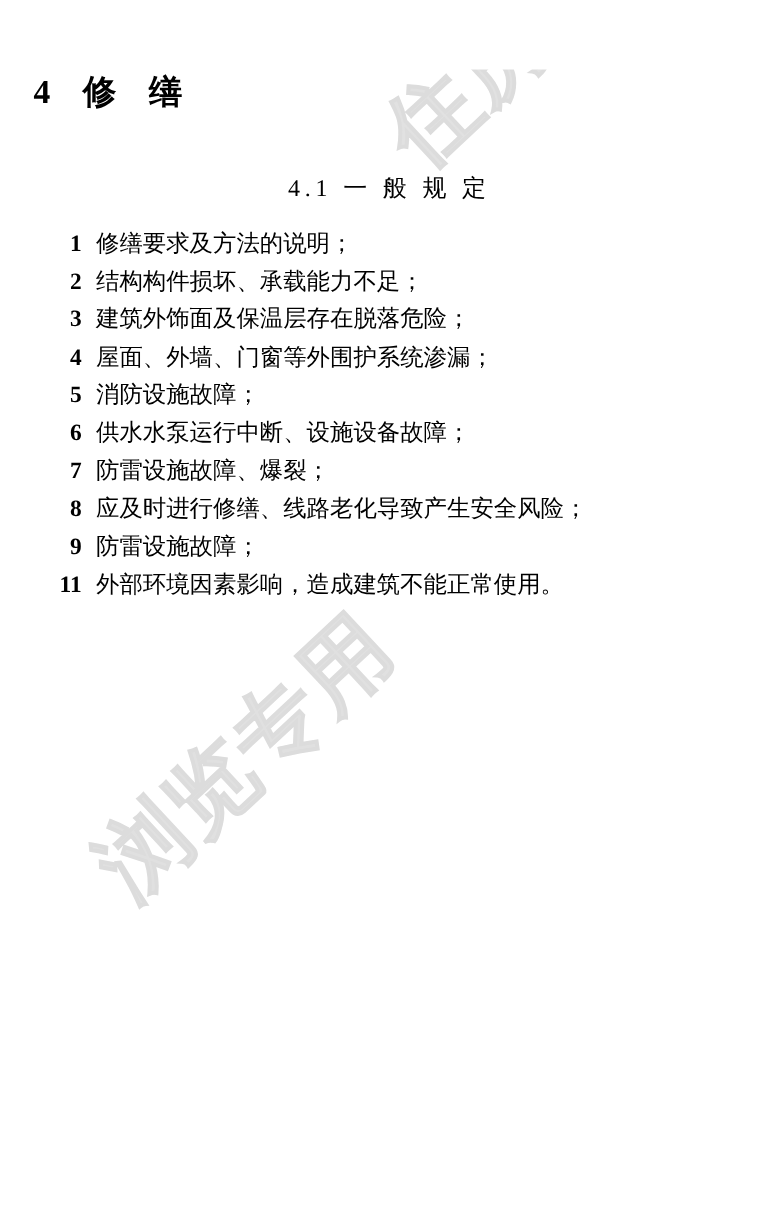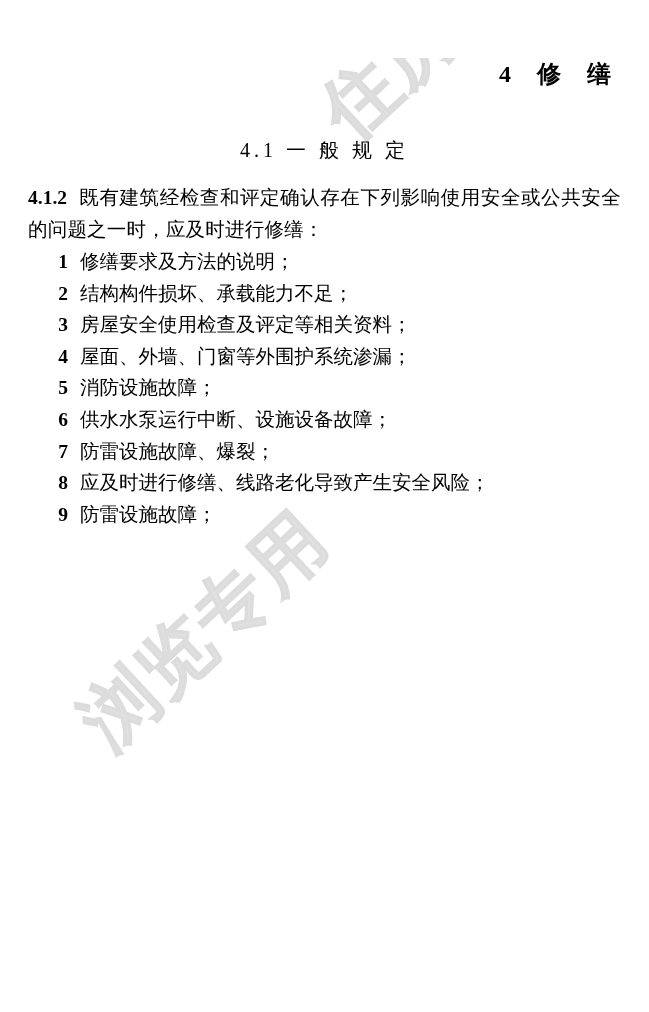--- a/index.html
+++ b/index.html
@@ -61,22 +61,22 @@
     letter-spacing: 2px;
   }
 
   
   .content {
     position: relative;
     z-index: 10;
   }
 
   .chapter-title {
-    text-align: right;
-    font-size: 24px;
+    text-align: left;
+    font-size: 28px;
     font-weight: bold;
     letter-spacing: 10px;
     margin-top: 58px;
     margin-bottom: 0;
     font-family: "Liberation Serif", "DejaVu Serif", serif;
   }
 
   .section-title {
     text-align: center;
     font-size: 20px;
@@ -146,36 +146,33 @@
     <div class="wm-text wm-2">浏览专用</div>
   </div>
 
   <div class="content">
 
     <h1 class="chapter-title">4  修    缮</h1>
 
     <h2 class="section-title">4.1  一 般 规 定</h2>
 
 
-    <p class="clause">
-      <span class="num">4.1.2</span><span class="gap"></span><span>既有建筑经检查和评定确认存在下列影响使用安全或公共安全的问题之一时，应及时进行修缮：</span>
-    </p>
 
     <ol class="items">
       <li>
         <span class="idx">1</span>
         <span class="txt">修缮要求及方法的说明；</span>
       </li>
       <li>
         <span class="idx">2</span>
         <span class="txt">结构构件损坏、承载能力不足；</span>
       </li>
       <li>
         <span class="idx">3</span>
-        <span class="txt">房屋安全使用检查及评定等相关资料；</span>
+        <span class="txt">建筑外饰面及保温层存在脱落危险；</span>
       </li>
       <li>
         <span class="idx">4</span>
         <span class="txt">屋面、外墙、门窗等外围护系统渗漏；</span>
       </li>
       <li>
         <span class="idx">5</span>
         <span class="txt">消防设施故障；</span>
       </li>
       <li>
@@ -186,20 +183,24 @@
         <span class="idx">7</span>
         <span class="txt">防雷设施故障、爆裂；</span>
       </li>
       <li>
         <span class="idx">8</span>
         <span class="txt">应及时进行修缮、线路老化导致产生安全风险；</span>
       </li>
       <li>
         <span class="idx">9</span>
         <span class="txt">防雷设施故障；</span>
+      </li>
+      <li>
+        <span class="idx">11</span>
+        <span class="txt">外部环境因素影响，造成建筑不能正常使用。</span>
       </li>
     </ol>
 
 
 
 
   </div>
 
   <div class="footer">
     

